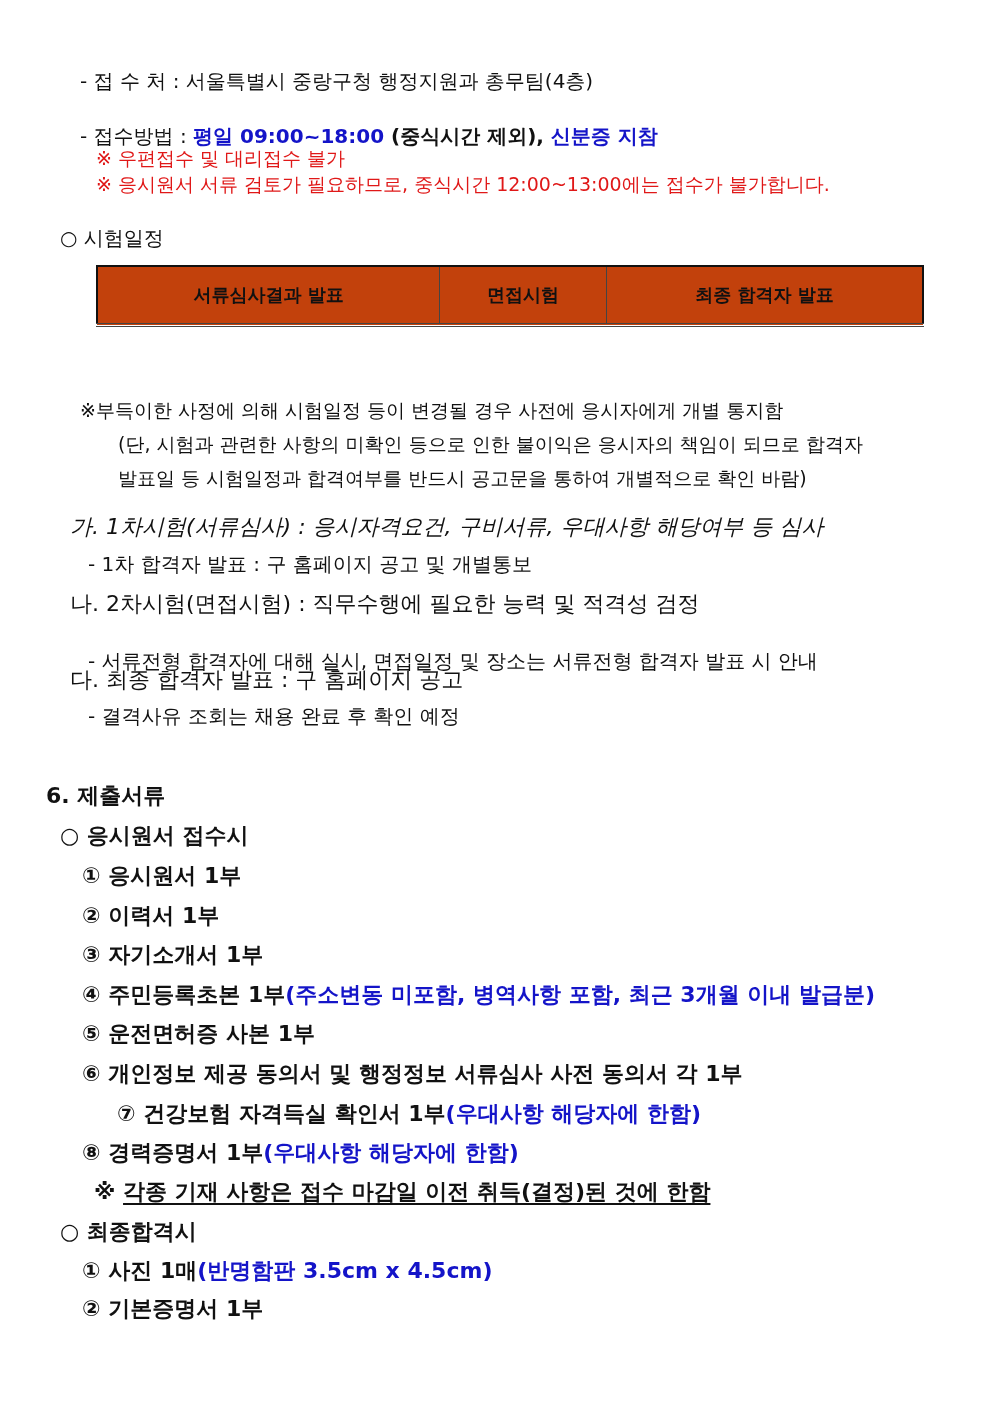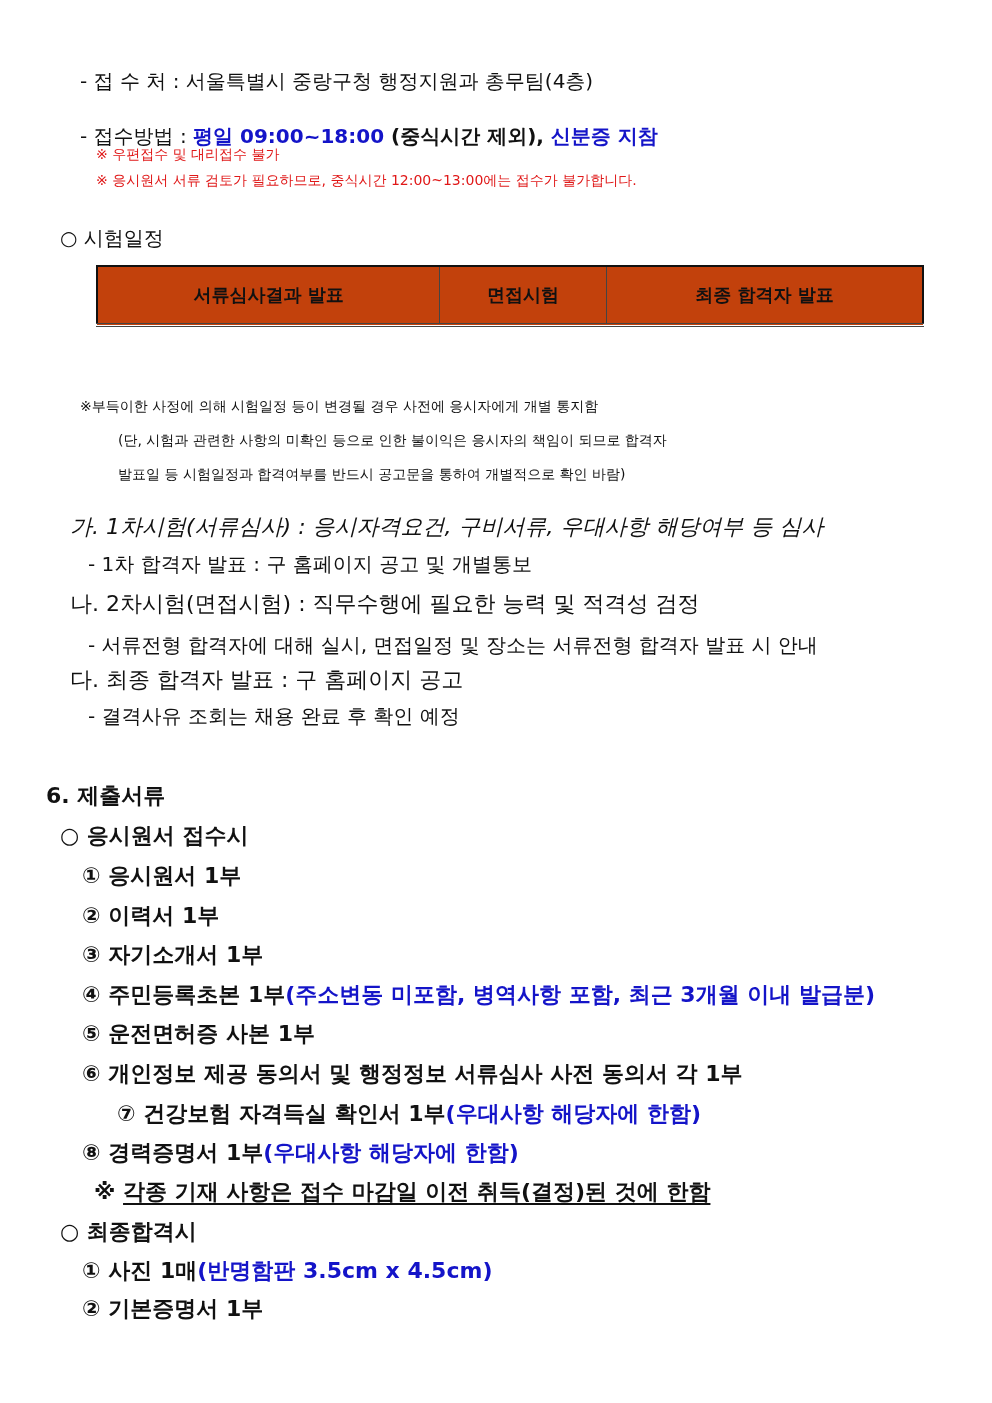--- a/index.html
+++ b/index.html
@@ -1,20 +1,20 @@
 <!DOCTYPE html>
 <html><head>
 <meta charset="utf-8">
 <style>
   html, body { margin: 0; padding: 0; background: #ffffff; }
   body { width: 992px; height: 1403px; position: relative; overflow: hidden;
          font-family: "DejaVu Sans", "Liberation Sans", sans-serif; color: #111; }
   .line { position: absolute; white-space: nowrap; }
   .f20 { font-size: 20px; }
-  .f19 { font-size: 14px; }
+  .f19 { font-size: 19px; }
   .f22 { font-size: 22px; }
   .bold { font-weight: bold; }
   .blue { color: #1414c8; }
   .red { color: #e01818; }
   .under { text-decoration: underline; text-underline-offset: 4px; }
   table.sched { position: absolute; left: 96px; top: 265px; width: 828px;
                 border-collapse: collapse; border: 2px solid #111; }
   table.sched th { background: #c2410c; height: 54px; font-size: 18px; font-weight: bold;
                    border-left: 1px solid #444; border-bottom: 4px double #444; }
   table.sched td { height: 55px; text-align: center; font-size: 18px; color: #1a1ab0;
@@ -45,21 +45,21 @@
 </tbody>
   </table>
 
 <div class="line f19" style="left:80px; top:398px;">※부득이한 사정에 의해 시험일정 등이 변경될 경우 사전에 응시자에게 개별 통지함</div>
 <div class="line f19" style="left:118px; top:432px;">(단, 시험과 관련한 사항의 미확인 등으로 인한 불이익은 응시자의 책임이 되므로 합격자</div>
 <div class="line f19" style="left:118px; top:466px;">발표일 등 시험일정과 합격여부를 반드시 공고문을 통하여 개별적으로 확인 바람)</div>
 
 <div class="line f22" style="left:70px; top:512px;font-style:italic;">가. 1차시험(서류심사) : 응시자격요건, 구비서류, 우대사항 해당여부 등 심사</div>
 <div class="line f20" style="left:88px; top:551px;">- 1차 합격자 발표 : 구 홈페이지 공고 및 개별통보</div>
 <div class="line f22" style="left:70px; top:589px;">나. 2차시험(면접시험) : 직무수행에 필요한 능력 및 적격성 검정</div>
-<div class="line f20" style="left:88px; top:632px;text-align:right;">- 서류전형 합격자에 대해 실시, 면접일정 및 장소는 서류전형 합격자 발표 시 안내</div>
+<div class="line f20" style="left:88px; top:648px;text-align:right;">- 서류전형 합격자에 대해 실시, 면접일정 및 장소는 서류전형 합격자 발표 시 안내</div>
 <div class="line f22" style="left:70px; top:665px;">다. 최종 합격자 발표 : 구 홈페이지 공고</div>
 <div class="line f20" style="left:88px; top:703px;">- 결격사유 조회는 채용 완료 후 확인 예정</div>
 
 <div class="line bold f22" style="left:46px; top:781px;">6.  제출서류</div>
 <div class="line bold f22" style="left:60px; top:821px;">○ 응시원서 접수시</div>
 
 <div class="line bold f22" style="left:82px; top:861px;">
   <span>①</span> <span>응시원서 1부</span>
 </div>
 <div class="line bold f22" style="left:82px; top:901px;">

